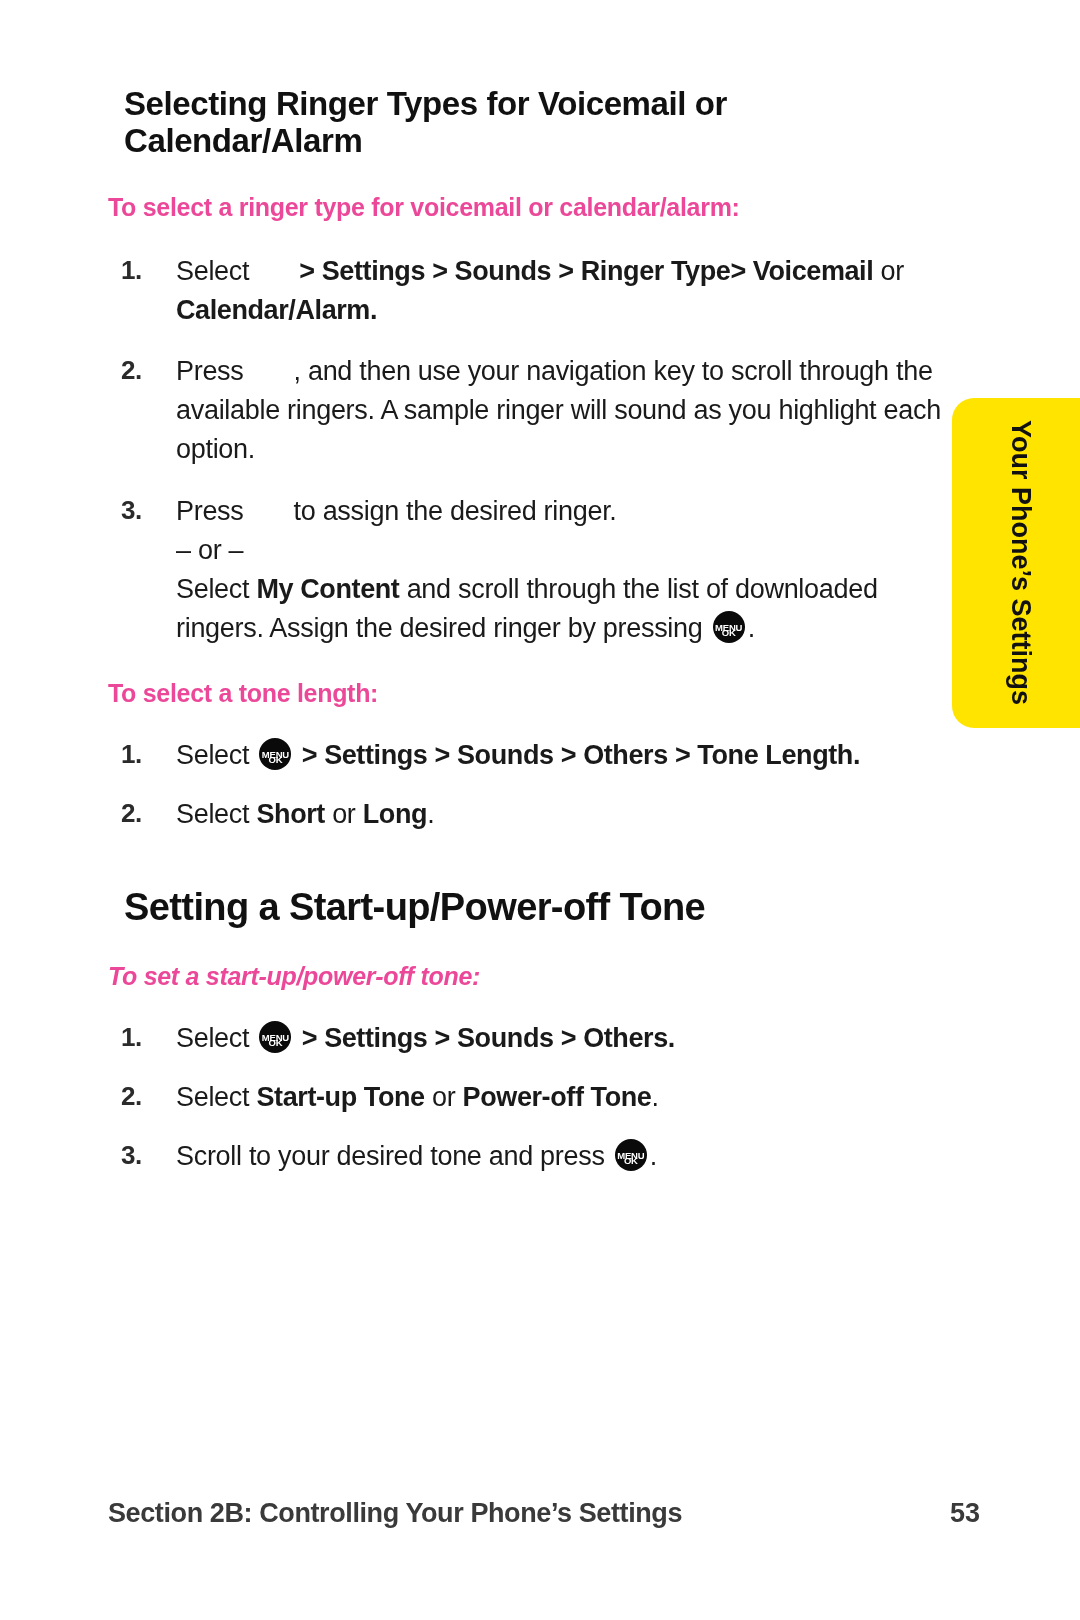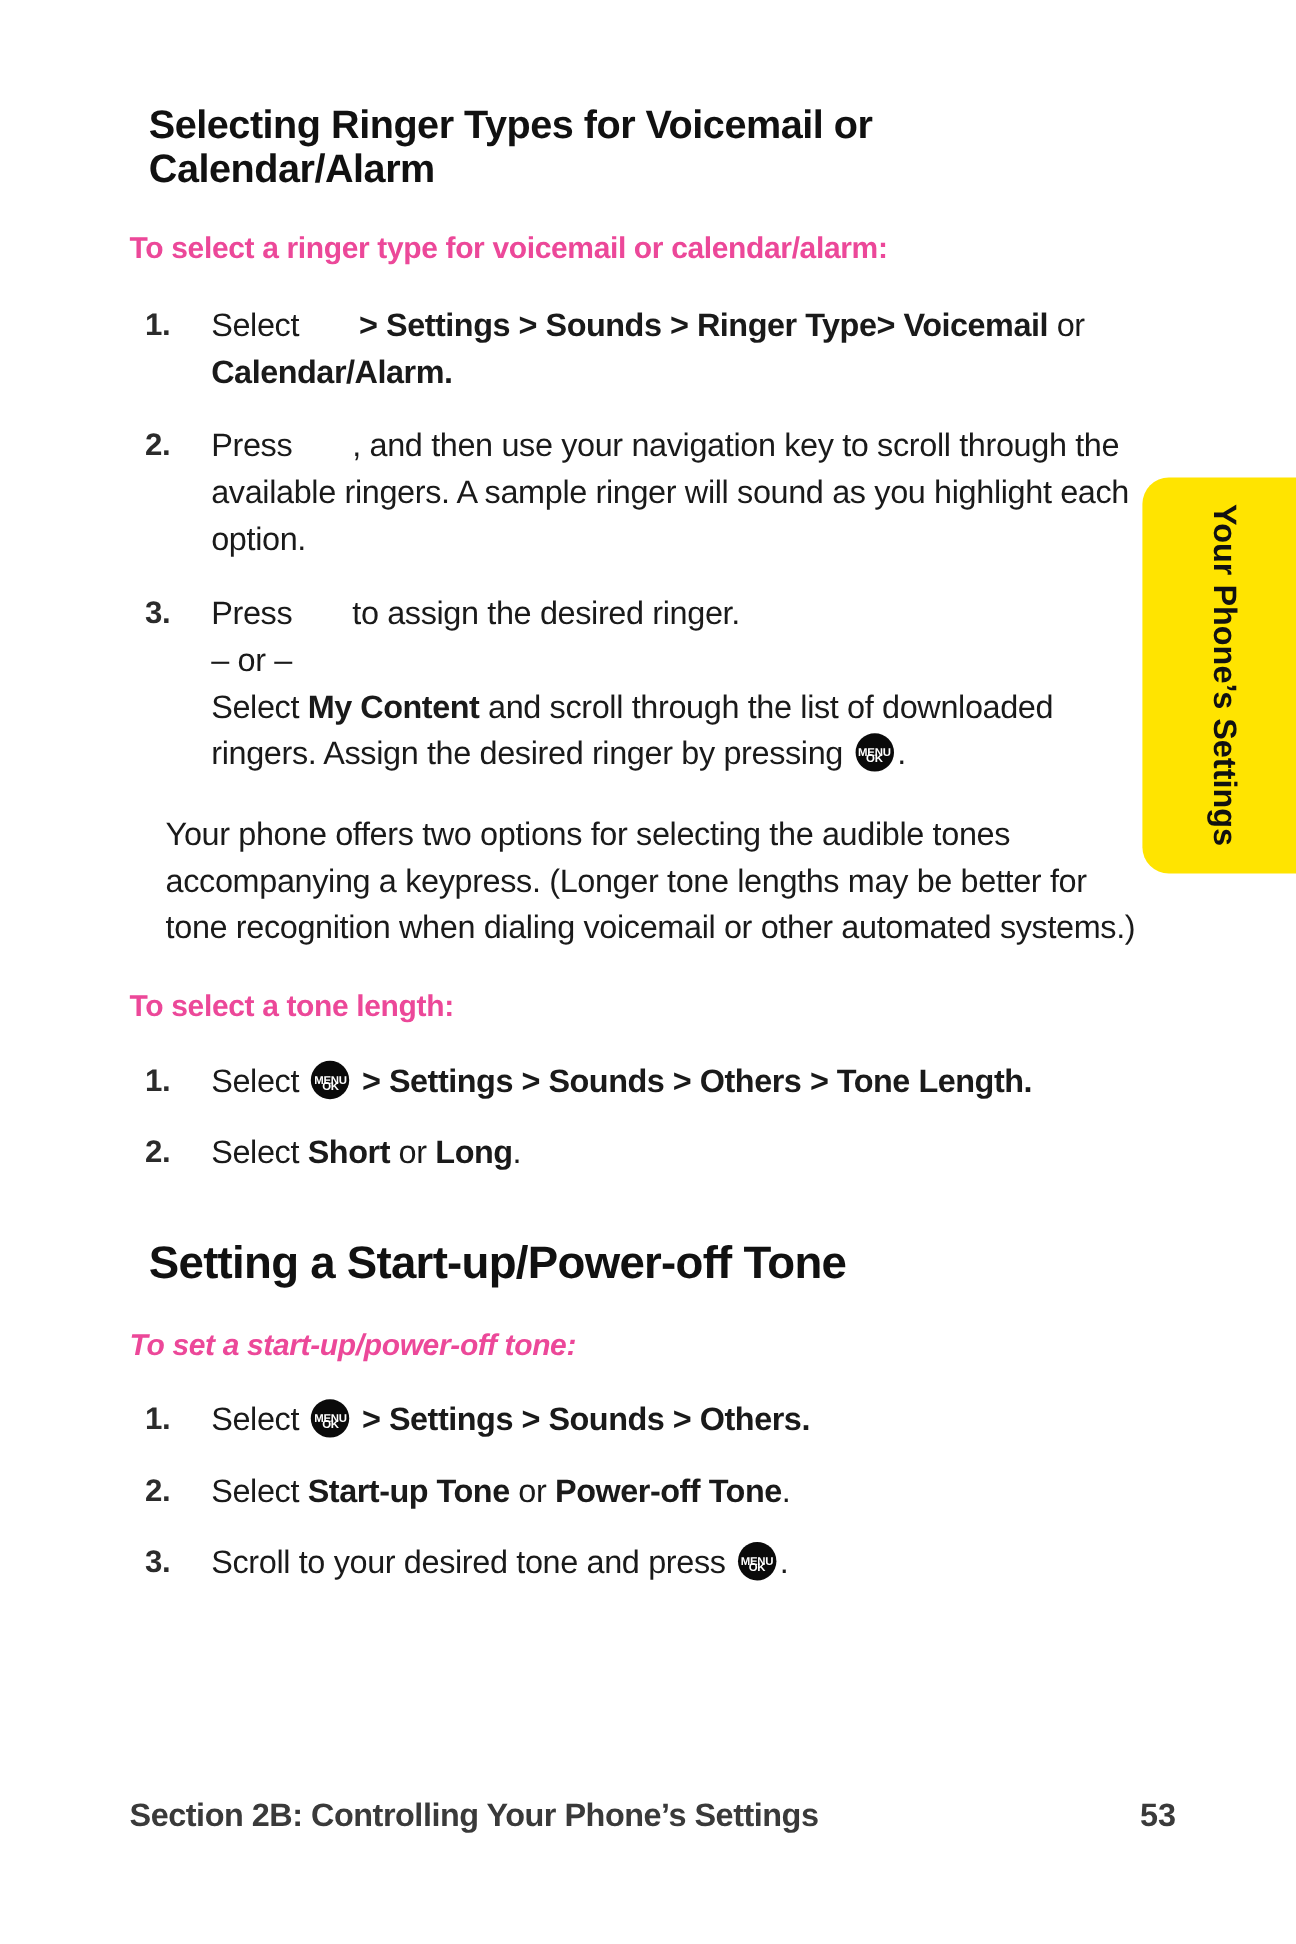--- a/index.html
+++ b/index.html
@@ -209,21 +209,20 @@
 
       <li>
         <span class="num">3.</span>
         <span class="step-body"><span>Press</span><span class="sp-s"></span><span class="menu-ok blank"></span><span>to assign the desired ringer.</span></span>
         <span class="or-line" style="display:block;">– or –</span>
         <span class="step-body"><span>Select</span> <b>My Content</b> <span>and scroll through the list of downloaded ringers. Assign the desired ringer by pressing</span> <span class="menu-ok"><span class="t t1">MENU</span><span class="t t2">OK</span></span><span>.</span></span>
       </li>
     </ol>
 
 
-    <p class="body-text" style="margin-top:28px; margin-left:30px; width:820px;">Your phone offers two options for selecting the audible tones accompanying a keypress. (Longer tone lengths may be better for tone recognition when dialing voicemail or other automated systems.)</p>
 
     <div class="lead" style="margin-top:30px;">To select a tone length:</div>
 
     <ol class="steps" style="margin-top:28px;">
       <li style="margin-bottom:20px;">
         <span class="num">1.</span>
         <span class="step-body"><span>Select</span> <span class="menu-ok"><span class="t t1">MENU</span><span class="t t2">OK</span></span> <b>&gt; Settings &gt; Sounds &gt; Others &gt; Tone Length</b><b>.</b></span>
       </li>
       <li>
         <span class="num">2.</span>

